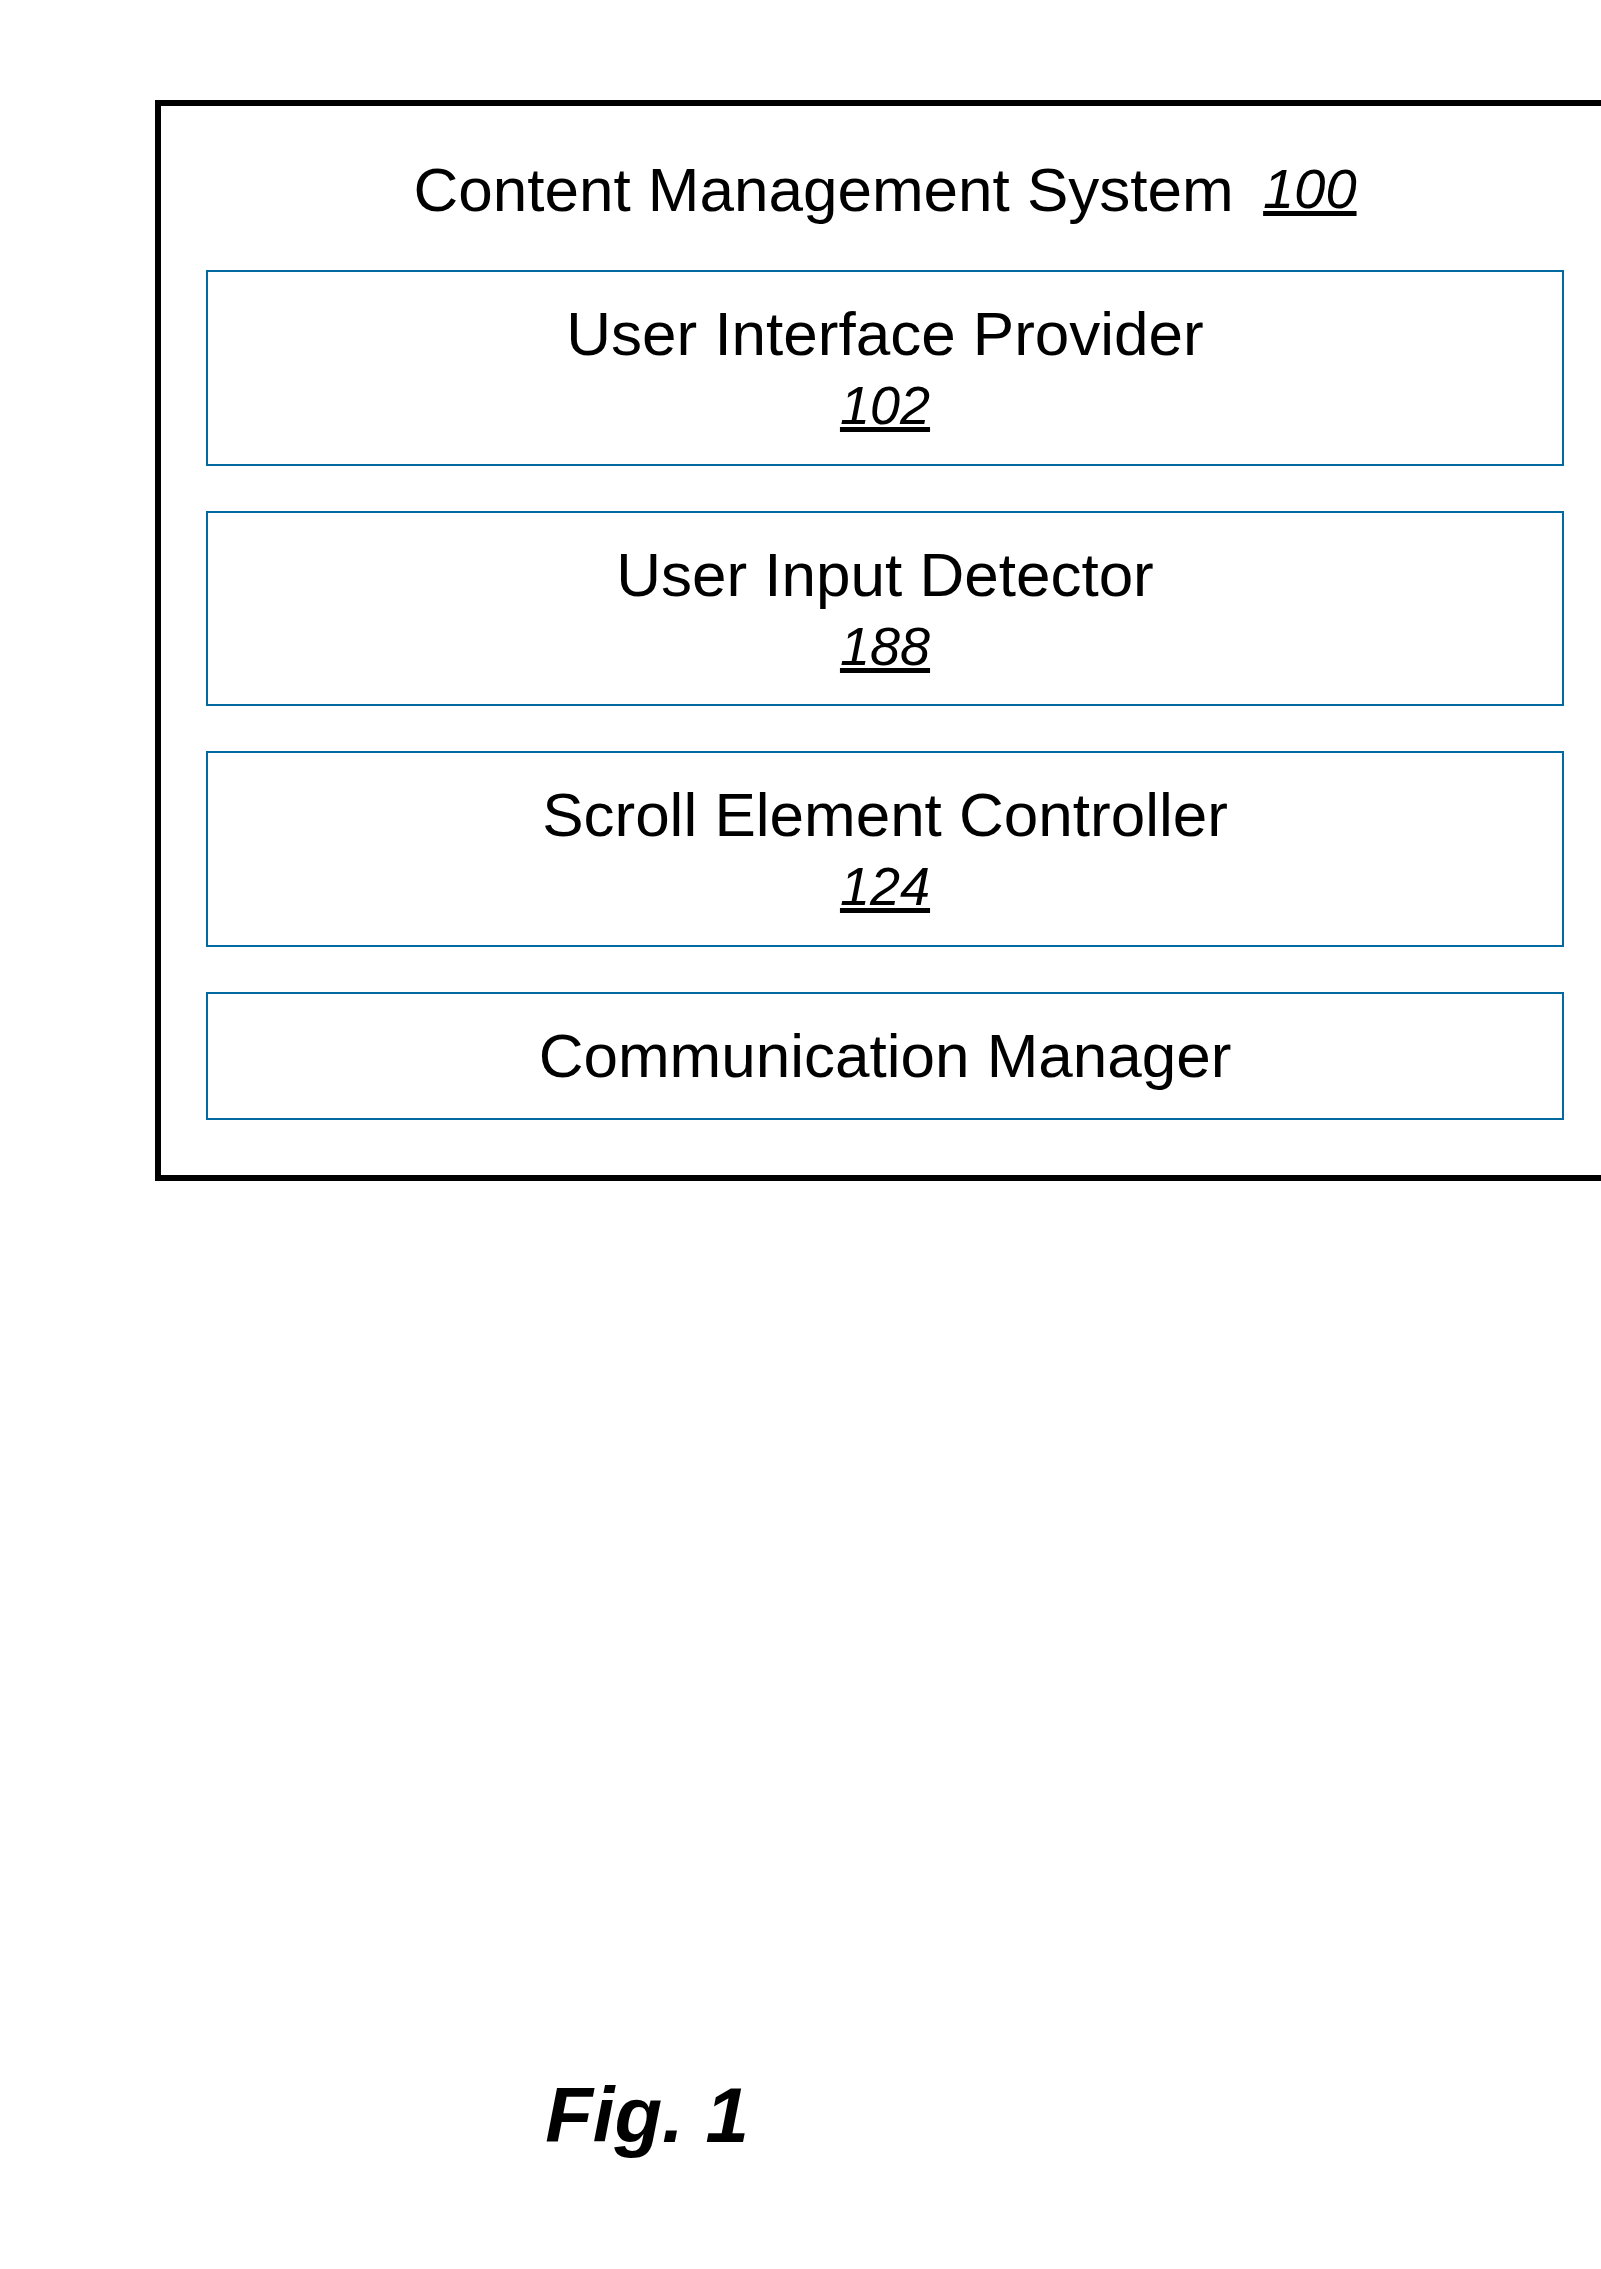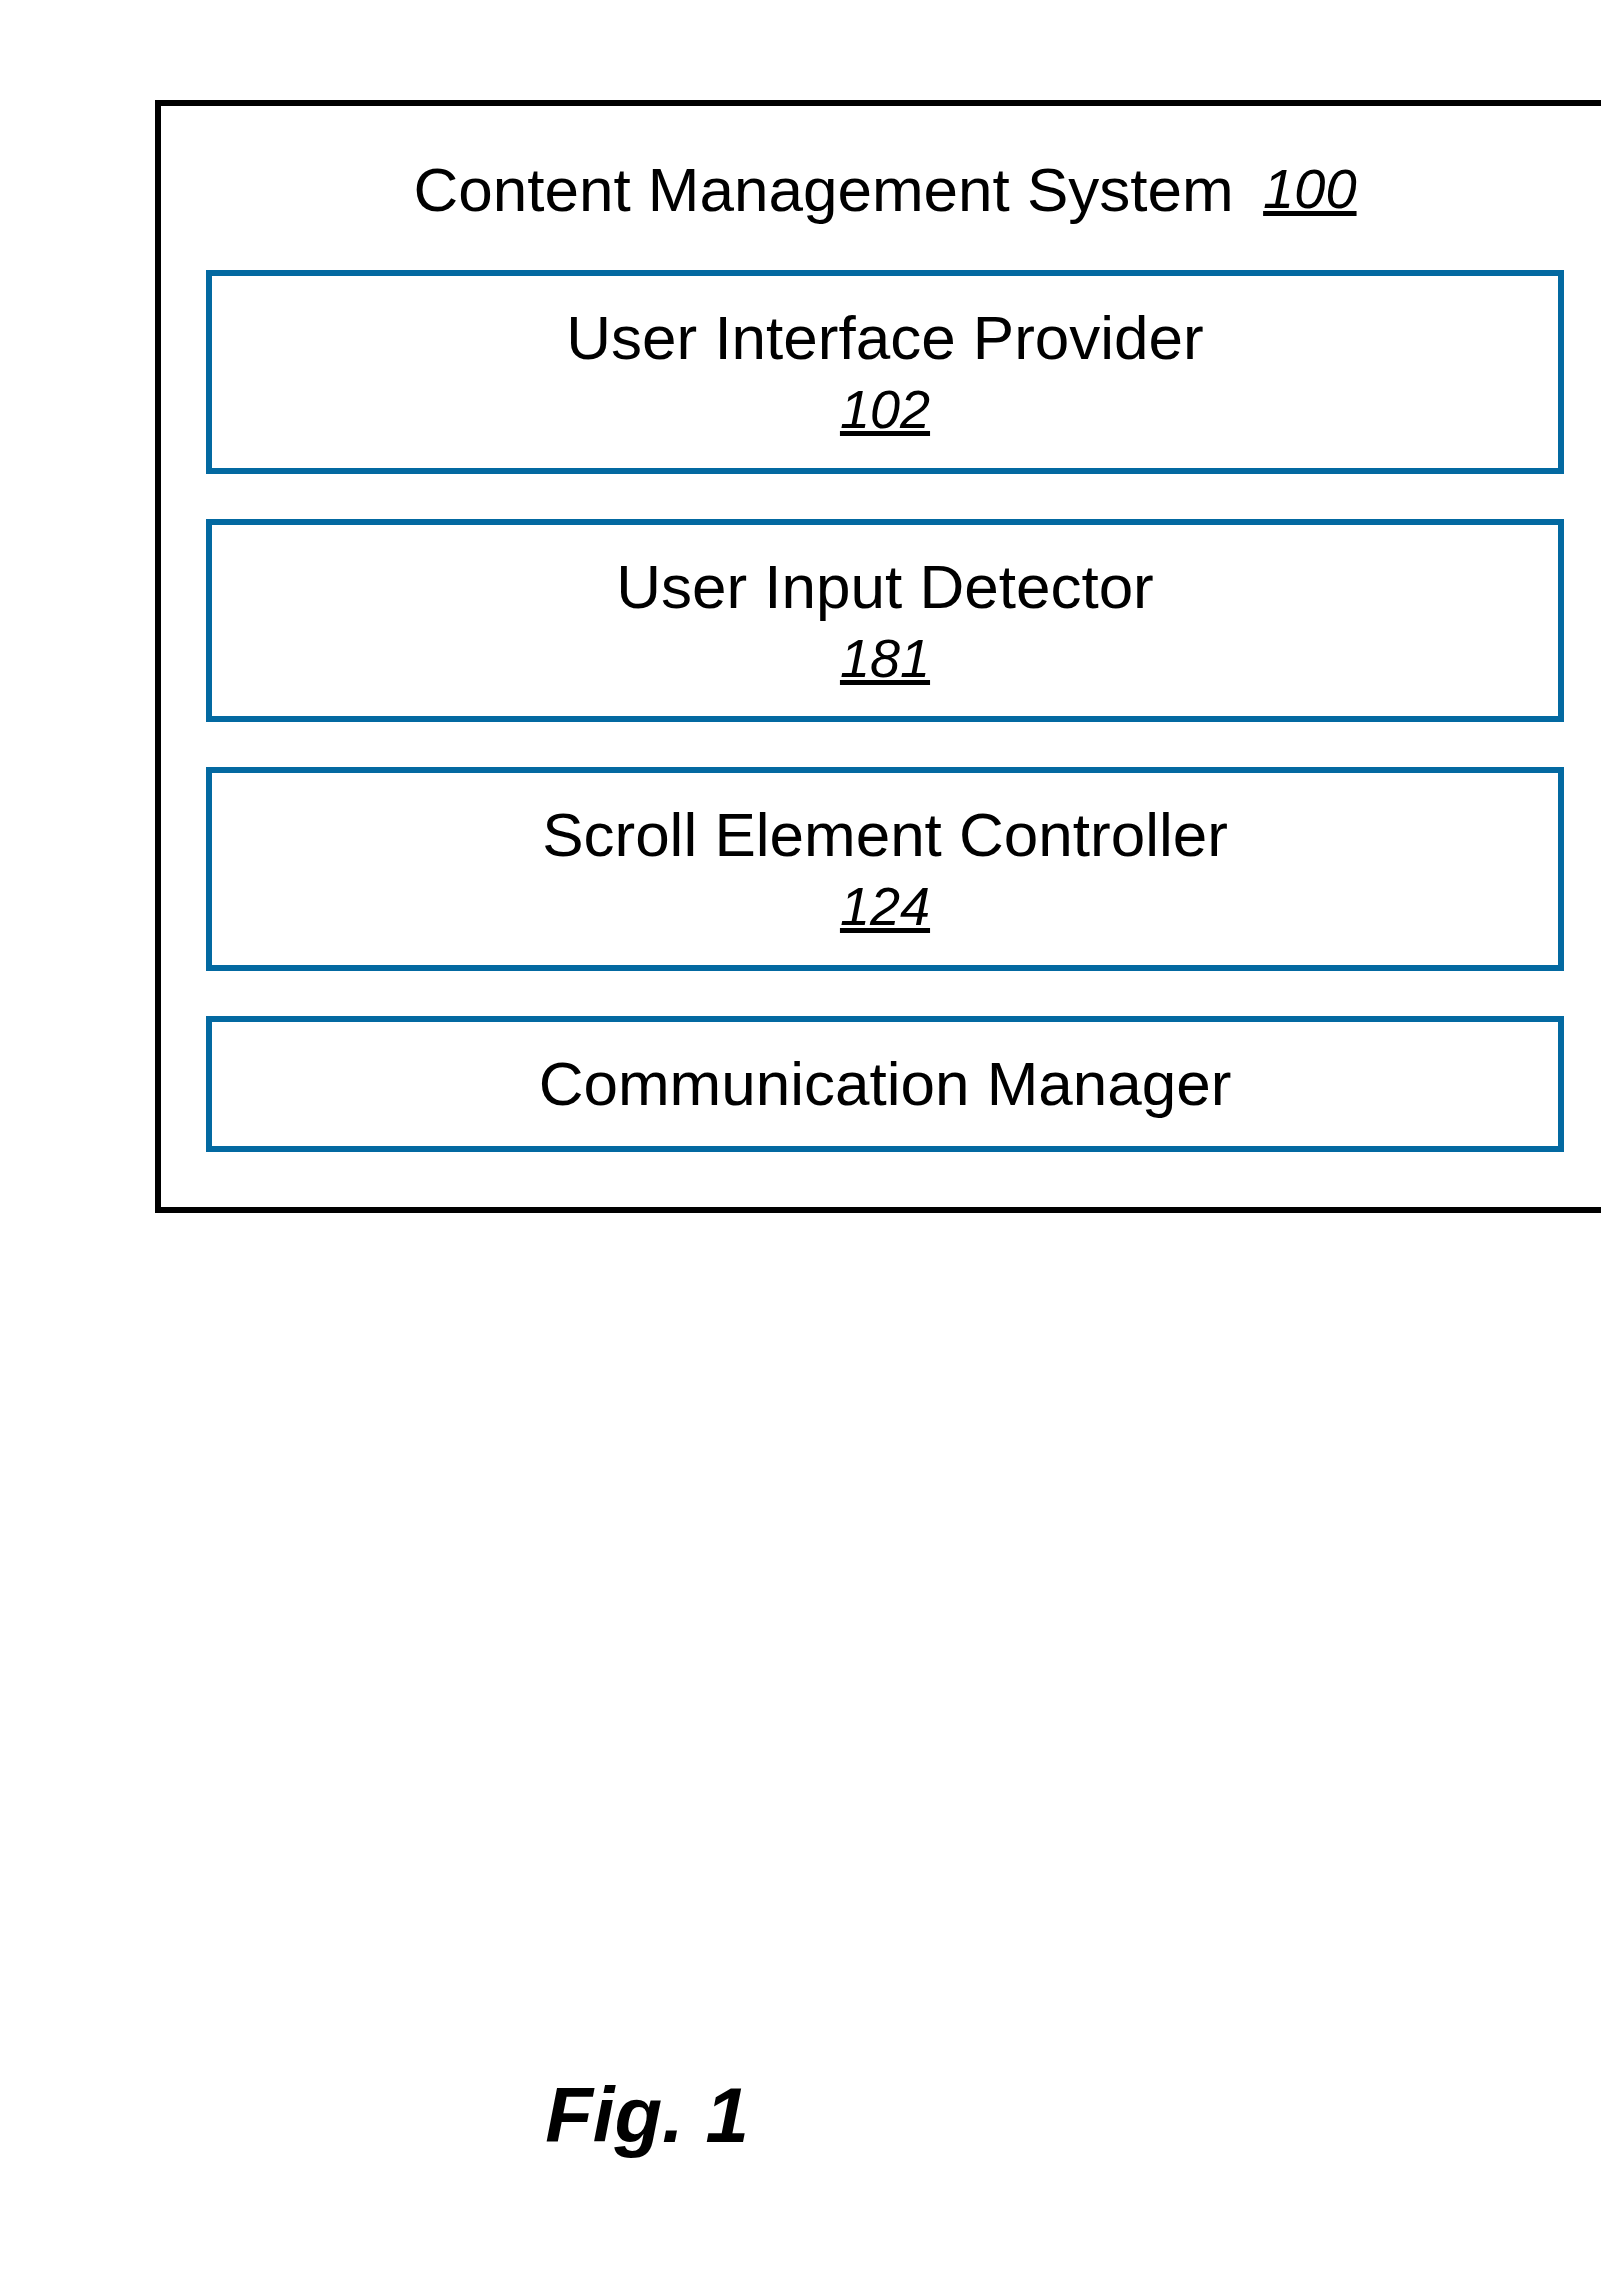--- a/index.html
+++ b/index.html
@@ -35,21 +35,21 @@
   }
   .outer-title-ref {
     font-size: 56px;
     font-style: italic;
     text-decoration: underline;
     margin-left: 25px;
     position: relative;
     top: -3px;
   }
   .block {
-    border: 6px solid #0369a1;
+    border: 2px solid #0369a1;
     box-sizing: border-box;
     margin: 0 0 45px 0;
     padding: 28px 20px 28px 20px;
     text-align: center;
   }
   .block:last-child {
     margin-bottom: 0;
   }
   .block-label {
     font-size: 62px;
@@ -103,21 +103,21 @@
       <span class="outer-title-ref">100</span>
     </div>
 
     <div class="block">
       <span class="block-label">User Interface Provider</span>
       <span class="block-ref">102</span>
     </div>
 
     <div class="block">
       <span class="block-label">User Input Detector</span>
-      <span class="block-ref">181</span>
+      <span class="block-ref">188</span>
     </div>
 
     <div class="block">
       <span class="block-label">Scroll Element Controller</span>
       <span class="block-ref">124</span>
     </div>
 
     <div class="block">
       <span class="block-label">Communication Manager</span>
     </div>

